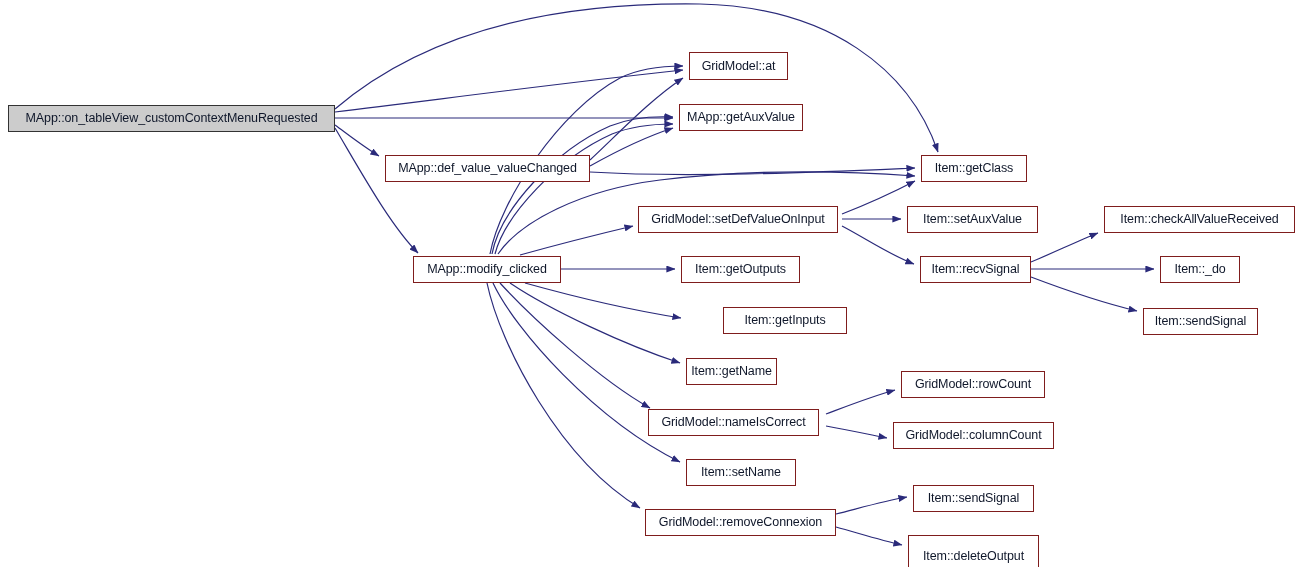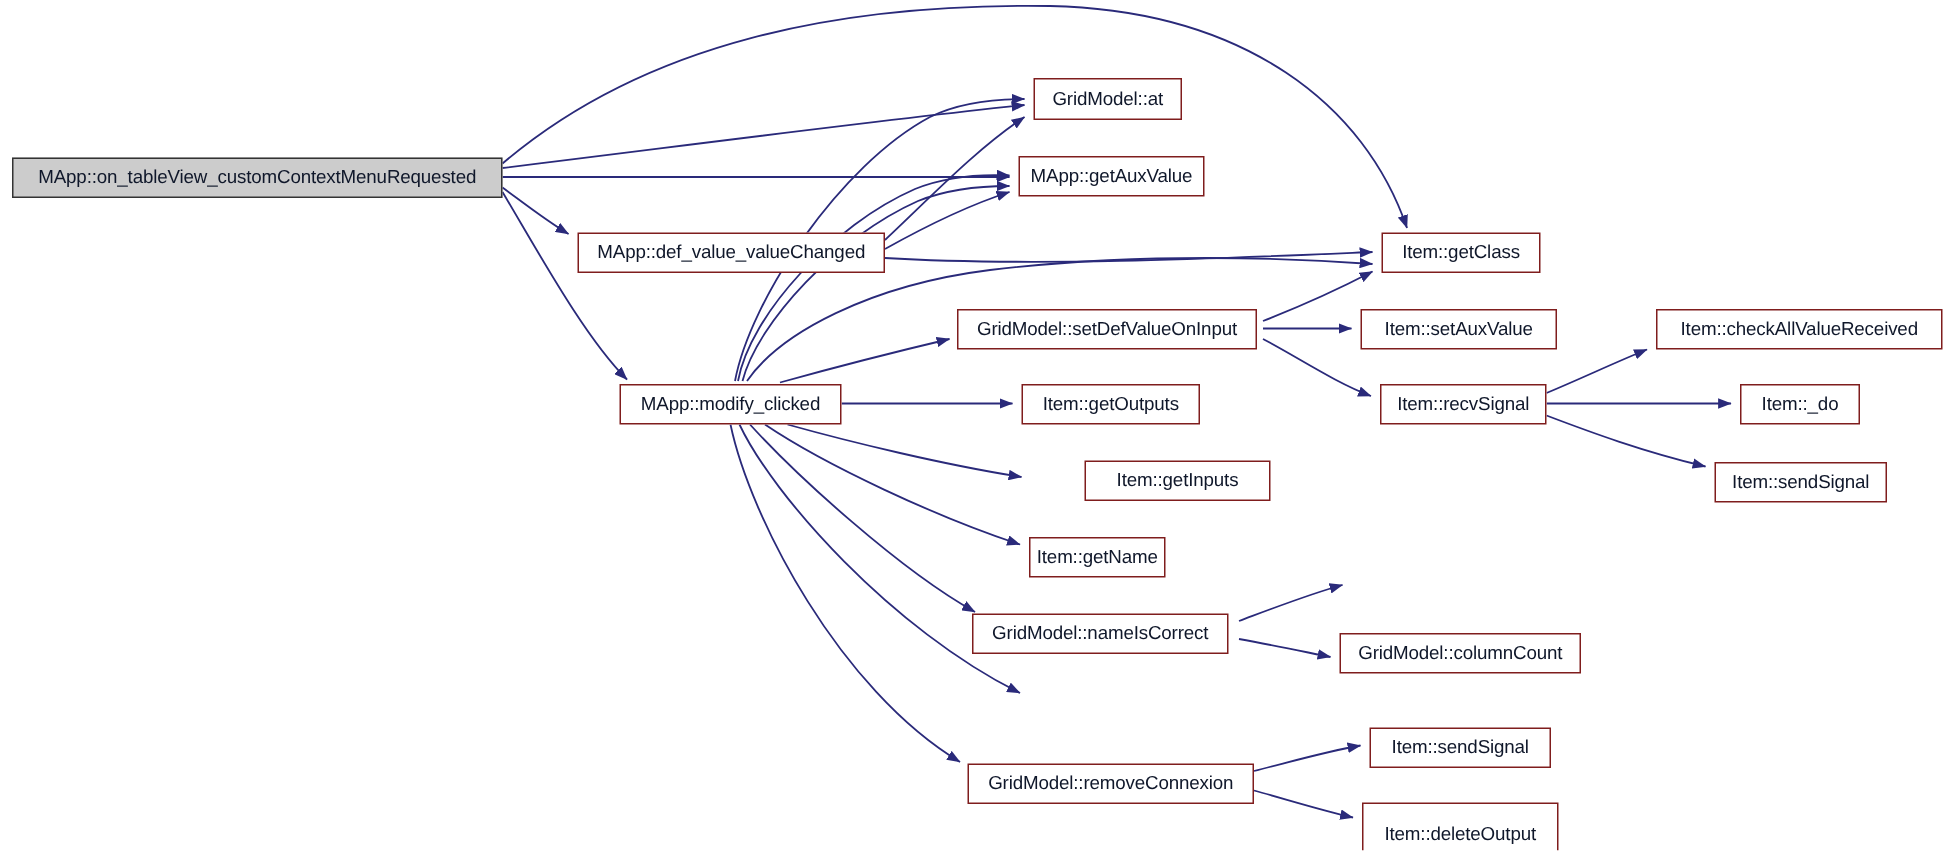--- a/index.html
+++ b/index.html
@@ -135,25 +135,31 @@
       </div>
       <div class="node" style="left: 687px; top: 307px; width: 124px; height: 27px; margin-left: 36px;">
         <span class="node-label">Item::getInputs</span>
       </div>
       <div class="node" style="left: 1143px; top: 308px; width: 115px; height: 27px; align-items: center;">
         <span class="node-label">Item::sendSignal</span>
       </div>
       <div class="node" style="left: 686px; top: 358px; width: 91px; height: 27px;">
         <span class="node-label">Item::getName</span>
       </div>
+      <div class="node" style="left: 901px; top: 371px; width: 144px; height: 27px;">
+        <span class="node-label">GridModel::rowCount</span>
+      </div>
       <div class="node" style="left: 648px; top: 409px; width: 171px; height: 27px;">
         <span class="node-label">GridModel::nameIsCorrect</span>
       </div>
       <div class="node" style="left: 893px; top: 422px; width: 161px; height: 27px;">
         <span class="node-label">GridModel::columnCount</span>
+      </div>
+      <div class="node" style="left: 686px; top: 459px; width: 110px; height: 27px;">
+        <span class="node-label">Item::setName</span>
       </div>
       <div class="node" style="left: 913px; top: 485px; width: 121px; height: 27px;">
         <span class="node-label">Item::sendSignal</span>
       </div>
       <div class="node" style="left: 645px; top: 509px; width: 191px; height: 27px;">
         <span class="node-label">GridModel::removeConnexion</span>
       </div>
       <div class="node" style="left: 908px; top: 535px; width: 131px; height: 42px;">
         <span class="node-label">Item::deleteOutput</span>
       </div>

